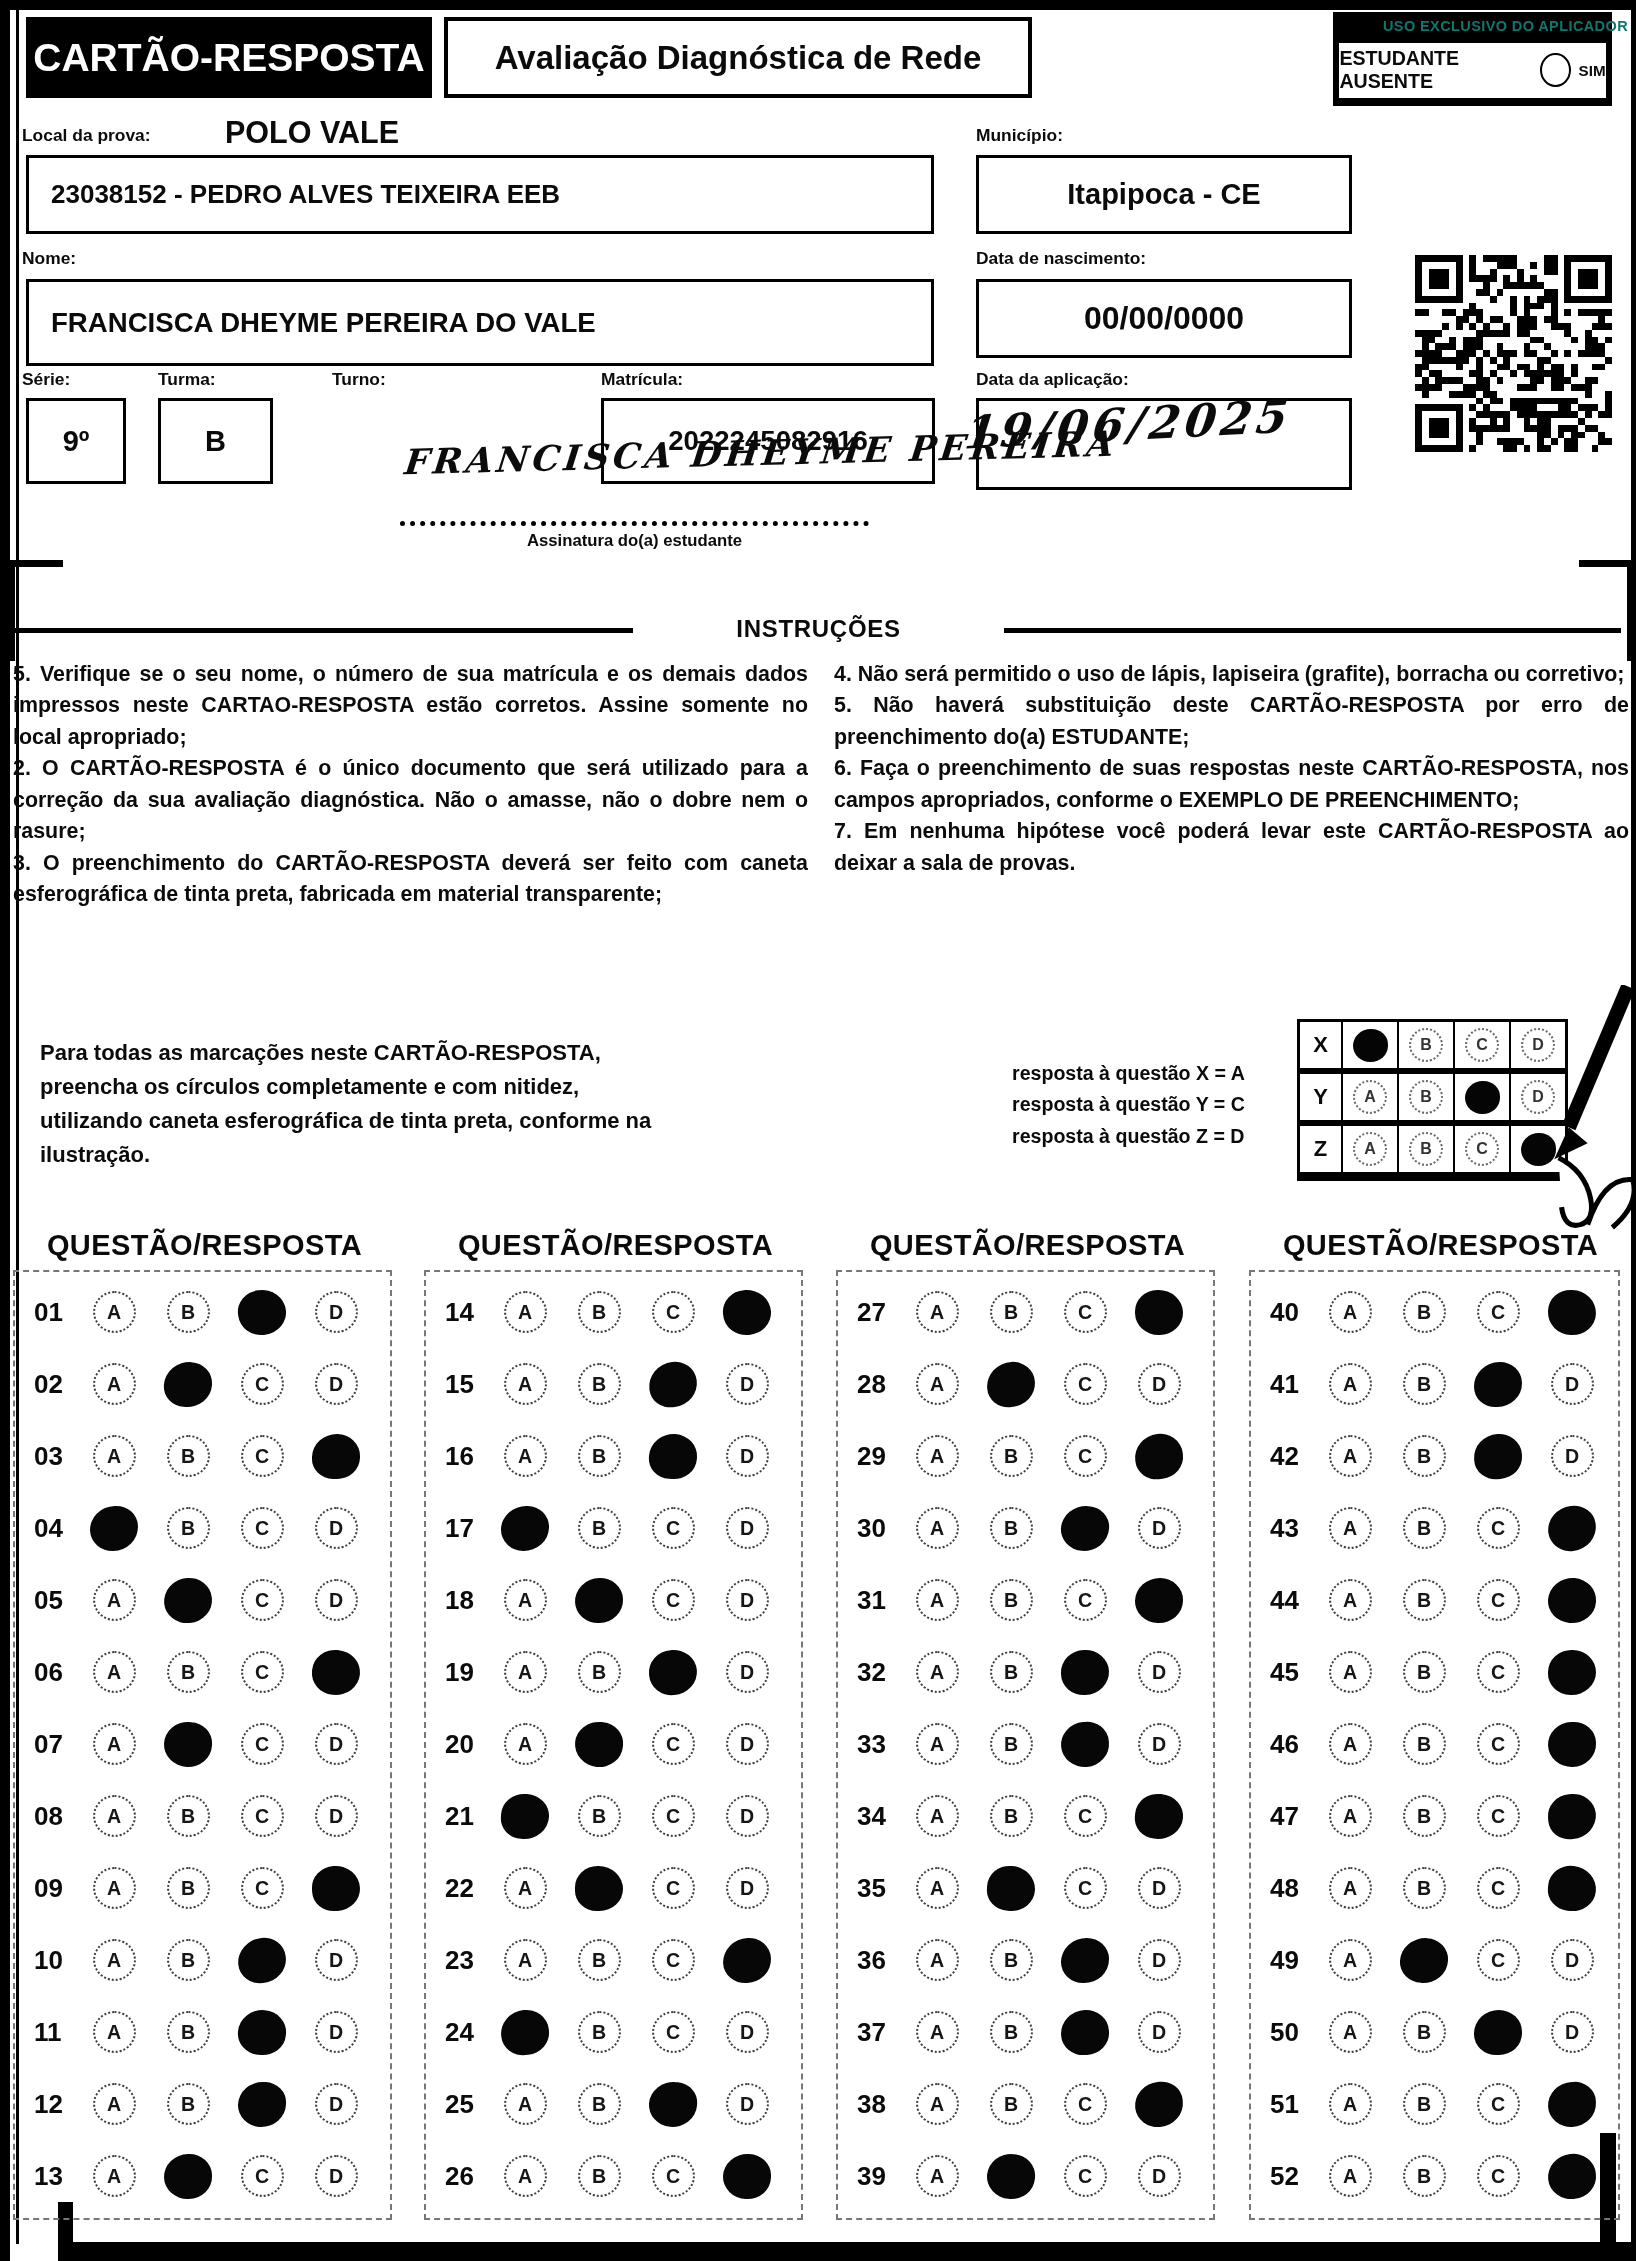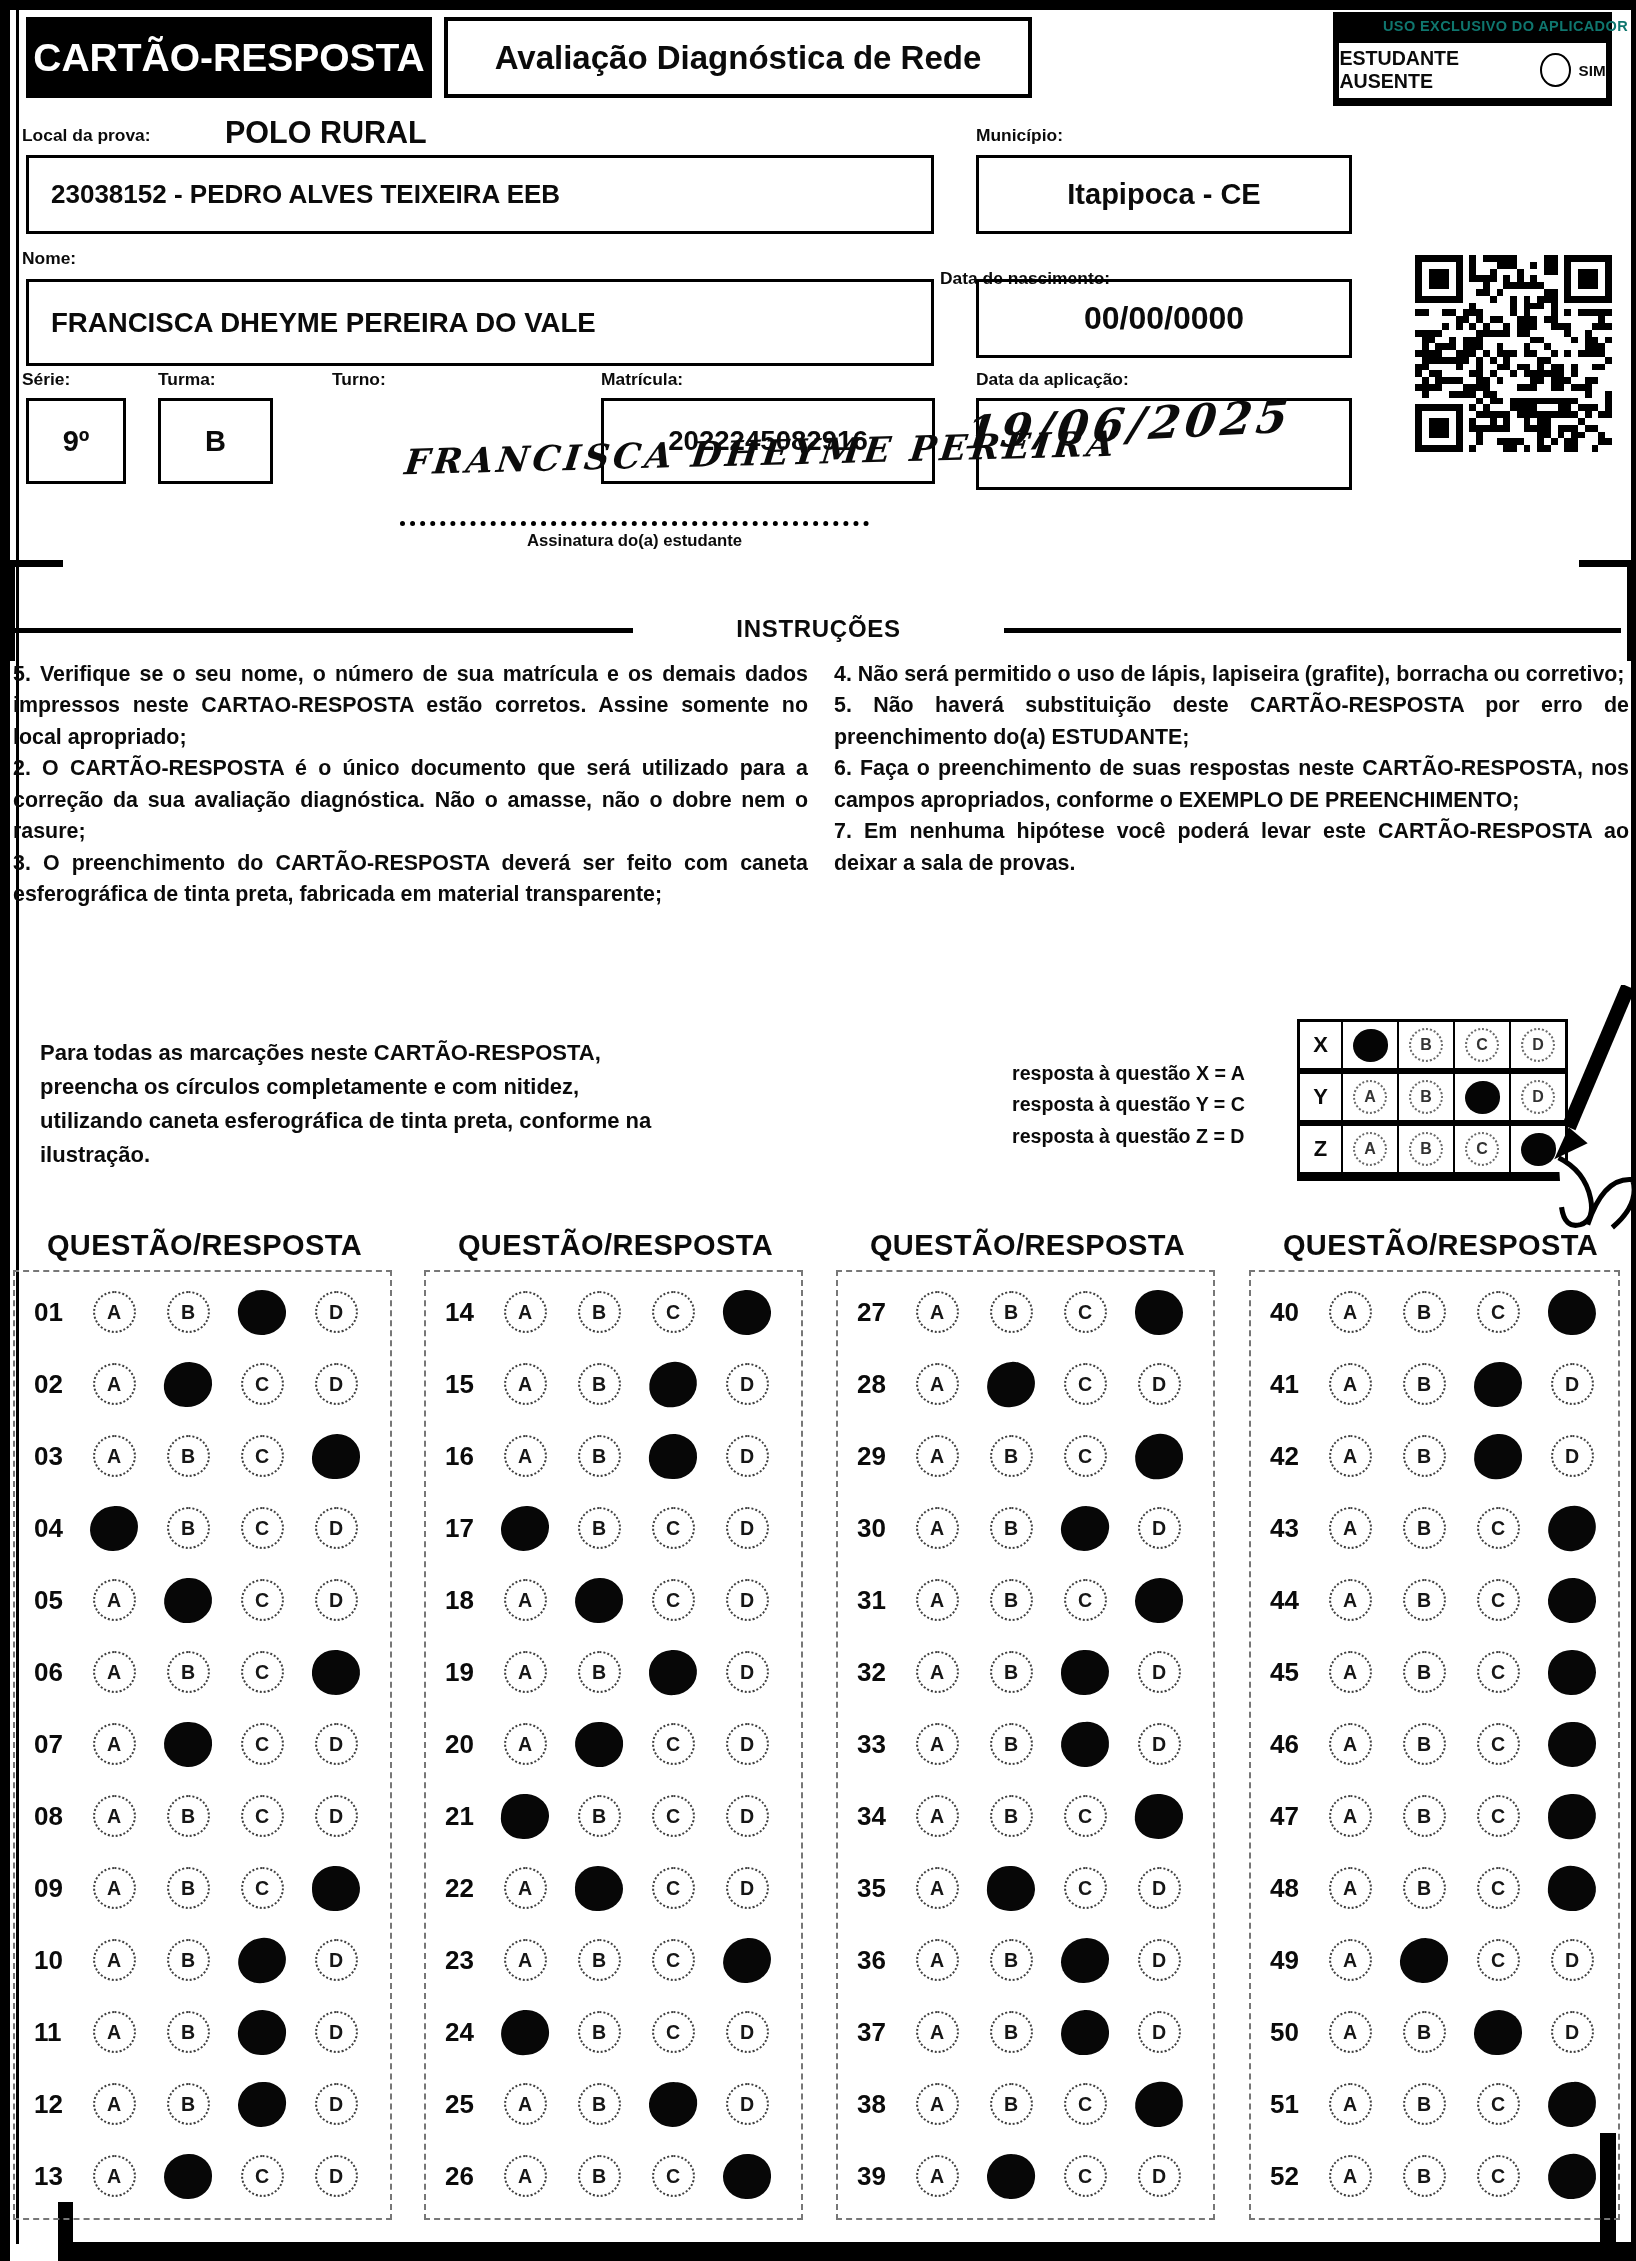--- a/index.html
+++ b/index.html
@@ -36,21 +36,21 @@
   #local-label{left:22px;top:125px;}
   #local-value{left:225px;top:115px;font-size:30.5px;font-weight:bold;}
   #municipio-label{left:976px;top:125px;}
   #school-box{left:26px;top:155px;width:902px;height:73px;}
   #school-box .val{font-size:26px;padding-left:22px;}
   #municipio-box{left:976px;top:155px;width:370px;height:73px;justify-content:center;}
   #municipio-box .val{font-size:29px;}
   #nome-label{left:22px;top:248px;}
   #nome-box{left:26px;top:279px;width:902px;height:81px;}
   #nome-box .val{font-size:27.6px;padding-left:22px;}
-  #nascimento-label{left:940px;top:248px;margin-top:20px;}
+  #nascimento-label{left:976px;top:248px;}
   #nascimento-box{left:976px;top:279px;width:370px;height:73px;justify-content:center;}
   #nascimento-box .val{font-size:32px;}
   #serie-label{left:22px;top:369px;}
   #turma-label{left:158px;top:369px;}
   #turno-label{left:332px;top:369px;}
   #matricula-label{left:601px;top:369px;}
   #aplicacao-label{left:976px;top:369px;}
   #serie-box{left:26px;top:398px;width:94px;height:80px;justify-content:center;}
   #turma-box{left:158px;top:398px;width:109px;height:80px;justify-content:center;}
   #turno-box{left:332px;top:398px;width:239px;height:80px;justify-content:center;}
@@ -119,21 +119,21 @@
   <div class="abs" id="box-applicator">
     <div id="applicator-title">USO EXCLUSIVO DO APLICADOR</div>
     <div id="applicator-body">
       <span class="lab">ESTUDANTE AUSENTE</span>
       <span id="absent-circle"></span>
       <span class="sim">SIM</span>
     </div>
   </div>
 
   <div class="abs flabel" id="local-label">Local da prova:</div>
-  <div class="abs" id="local-value">POLO RURAL</div>
+  <div class="abs" id="local-value">POLO VALE</div>
   <div class="abs flabel" id="municipio-label">Município:</div>
 
   <div class="abs vbox" id="school-box">
     <span class="val">23038152 - PEDRO ALVES TEIXEIRA EEB</span>
   </div>
   <div class="abs vbox" id="municipio-box">
     <span class="val">Itapipoca - CE</span>
   </div>
 
   <div class="abs flabel" id="nome-label">Nome:</div>

